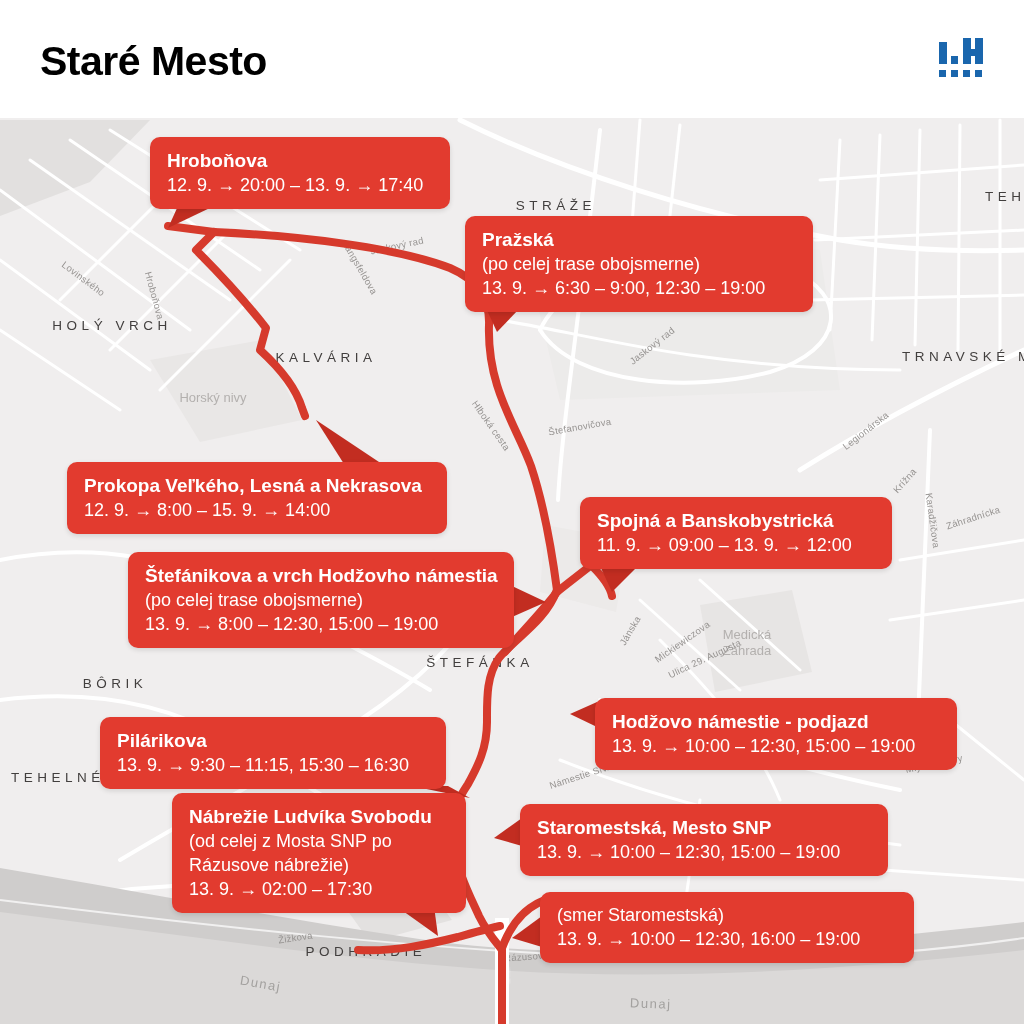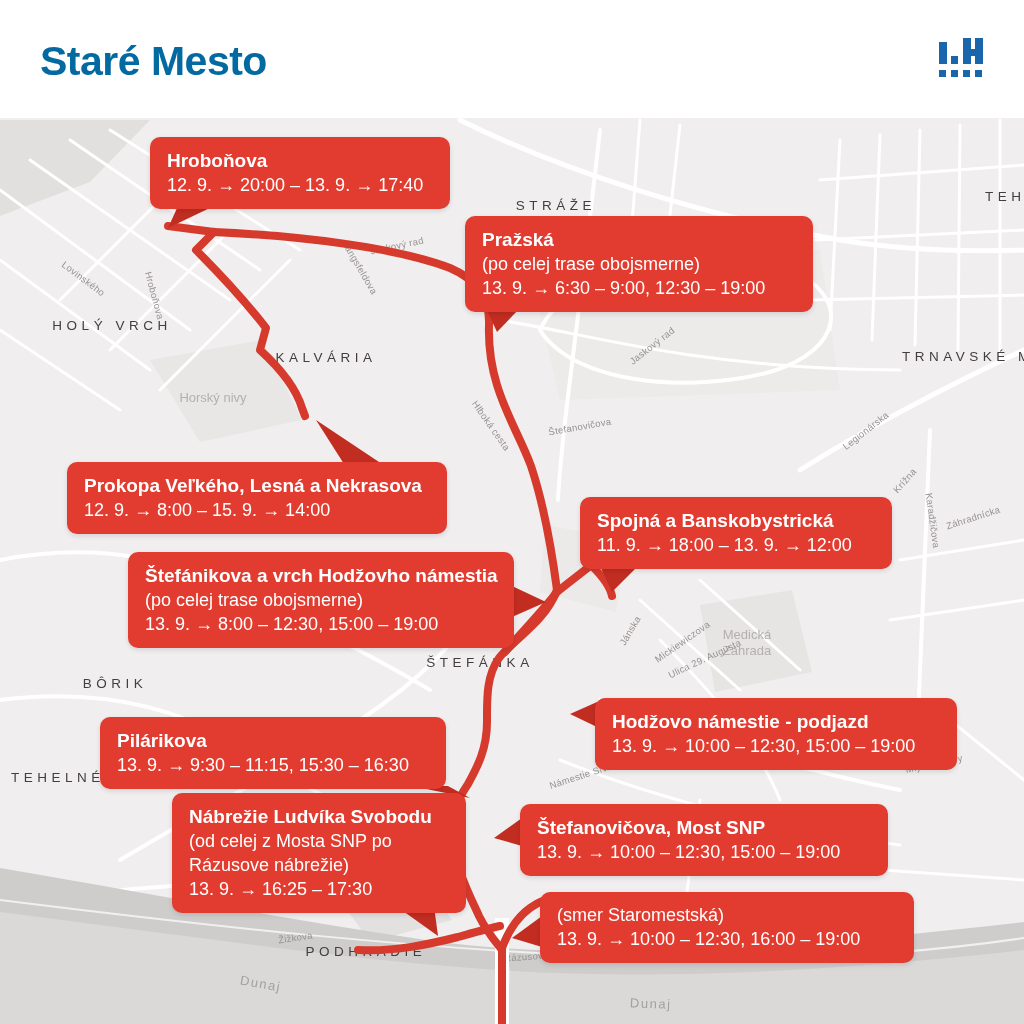--- a/index.html
+++ b/index.html
@@ -1,21 +1,21 @@
 <!DOCTYPE html>
 <html><head>
 <meta charset="utf-8">
 <style>
   html,body{margin:0;padding:0;background:#fff;}
   .stage{position:relative;width:1024px;height:1024px;overflow:hidden;
          font-family:"Liberation Sans",sans-serif;background:#f0eeee;}
   
   .header{position:absolute;left:0;top:0;width:100%;height:118px;background:#ffffff;z-index:10;}
   .header .title{position:absolute;left:40px;top:38px;font-size:41px;font-weight:bold;
-                 color:#0369a1;letter-spacing:-.5px;}
+                 color:#000000;letter-spacing:-.5px;}
   .header .logo{position:absolute;right:40px;top:36px;}
   
   .map-base,.route-layer{position:absolute;left:0;top:0;width:1024px;height:1024px;pointer-events:none;}
   .map-base{z-index:1;}
   .label-layer{position:absolute;inset:0;z-index:2;pointer-events:none;}
   .route-layer{z-index:3;}
   .callout-layer{position:absolute;inset:0;z-index:5;pointer-events:none;}
   
   .dlabel{position:absolute;transform:translate(-50%,-50%);font-size:13.5px;color:#423f3e;
           letter-spacing:4.5px;white-space:nowrap;}
@@ -170,42 +170,42 @@
       <div class="c-title">Pražská</div>
       <div class="c-note">(po celej trase obojsmerne)</div>
       <div class="c-sched">13. 9. → 6:30 – 9:00, 12:30 – 19:00</div>
     </div>
     <div class="callout" style="left:67px;top:462px;width:346px">
       <div class="c-title">Prokopa Veľkého, Lesná a Nekrasova</div>
       <div class="c-sched">12. 9. → 8:00 – 15. 9. → 14:00</div>
     </div>
     <div class="callout" style="left:580px;top:497px;width:278px">
       <div class="c-title">Spojná a Banskobystrická</div>
-      <div class="c-sched">11. 9. → 18:00 – 13. 9. → 12:00</div>
+      <div class="c-sched">11. 9. → 09:00 – 13. 9. → 12:00</div>
     </div>
     <div class="callout" style="left:128px;top:552px;width:352px">
       <div class="c-title">Štefánikova a vrch Hodžovho námestia</div>
       <div class="c-note">(po celej trase obojsmerne)</div>
       <div class="c-sched">13. 9. → 8:00 – 12:30, 15:00 – 19:00</div>
     </div>
     <div class="callout" style="left:595px;top:698px;width:328px">
       <div class="c-title">Hodžovo námestie - podjazd</div>
       <div class="c-sched">13. 9. → 10:00 – 12:30, 15:00 – 19:00</div>
     </div>
     <div class="callout" style="left:100px;top:717px;width:312px">
       <div class="c-title">Pilárikova</div>
       <div class="c-sched">13. 9. → 9:30 – 11:15, 15:30 – 16:30</div>
     </div>
     <div class="callout" style="left:172px;top:793px;width:260px">
       <div class="c-title">Nábrežie Ludvíka Svobodu</div>
       <div class="c-note">(od celej z Mosta SNP po Rázusove nábrežie)</div>
-      <div class="c-sched">13. 9. → 16:25 – 17:30</div>
+      <div class="c-sched">13. 9. → 02:00 – 17:30</div>
     </div>
     <div class="callout" style="left:520px;top:804px;width:334px">
-      <div class="c-title">Štefanovičova, Most SNP</div>
+      <div class="c-title">Staromestská, Mesto SNP</div>
       <div class="c-sched">13. 9. → 10:00 – 12:30, 15:00 – 19:00</div>
     </div>
     <div class="callout" style="left:540px;top:892px;width:340px">
       <div class="c-note">(smer Staromestská)</div>
       <div class="c-sched">13. 9. → 10:00 – 12:30, 16:00 – 19:00</div>
     </div>
   </div>
 
   <div class="header">
     <div class="title">Staré Mesto</div>

